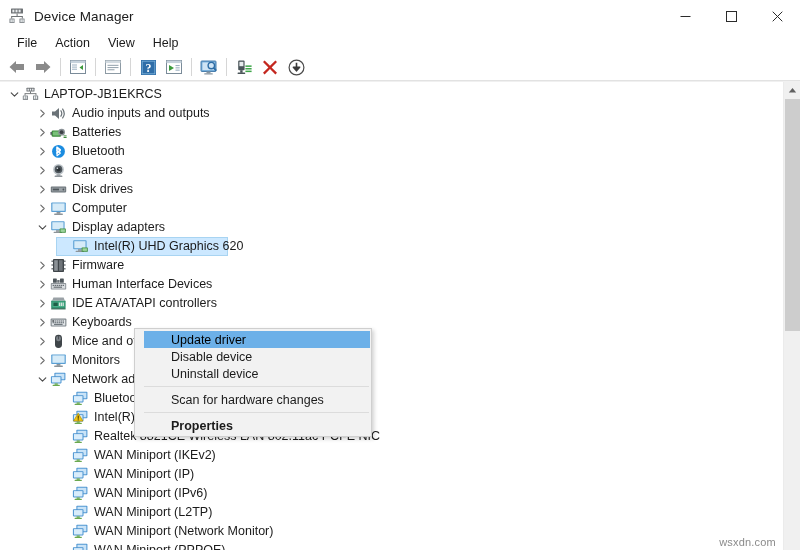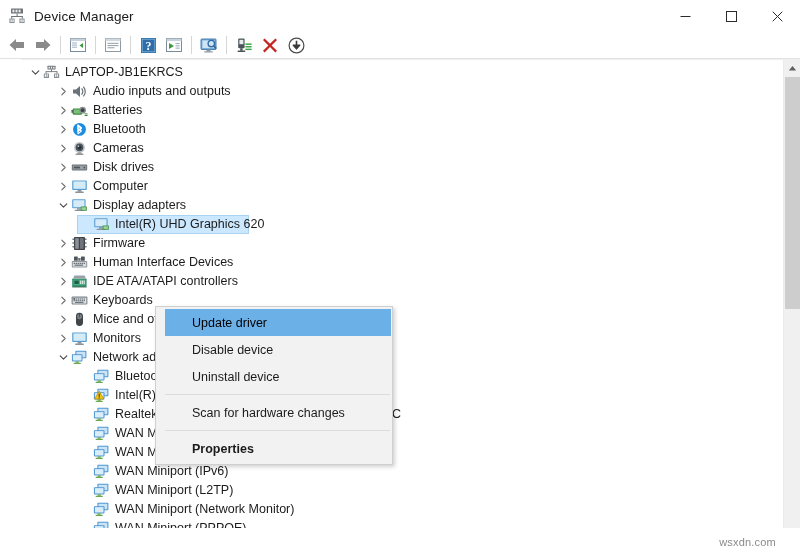--- a/index.html
+++ b/index.html
@@ -101,21 +101,20 @@
     flex: 0 0 auto;
   }
 
   
   .content {
     position: relative;
     height: 468px;
     background: #ffffff;
     border-top: 1px solid #f0f0f0;
     overflow: hidden;
-    margin-left: 21px;
   }
   .tree {
     position: absolute;
     left: 0;
     top: 0;
     right: 17px;
     bottom: 0;
     padding-top: 3px;
     overflow: hidden;
   }
@@ -203,21 +202,21 @@
     top: 246px;
     width: 238px;
     background: #f2f2f2;
     border: 1px solid #cfcfcf;
     box-shadow: 2px 2px 4px rgba(0,0,0,0.18);
     padding: 2px 0 2px 0;
     z-index: 50;
     box-sizing: border-box;
   }
   .ctx-item {
-    height: 27px;
+    height: 17px;
     display: flex;
     align-items: center;
     padding-left: 36px;
     font-size: 12.5px;
     color: #1b1b1b;
     box-sizing: border-box;
   }
   .ctx-item.highlight {
     background: #6cb0e8;
     margin-left: 9px;
@@ -285,20 +284,26 @@
       </div>
       <div class="win-btn">
         <svg width="11" height="11" viewBox="0 0 11 11">
           <line x1="0.7" y1="0.7" x2="10.3" y2="10.3" stroke="#2b2b2b" stroke-width="1"></line>
           <line x1="10.3" y1="0.7" x2="0.7" y2="10.3" stroke="#2b2b2b" stroke-width="1"></line>
         </svg>
       </div>
     </div>
   </div>
 
+  <div class="menubar">
+    <div class="menu-item">File</div>
+    <div class="menu-item">Action</div>
+    <div class="menu-item">View</div>
+    <div class="menu-item">Help</div>
+  </div>
 
   <div class="toolbar">
 
     <div class="tb-btn">
       <svg width="20" height="16" viewBox="0 0 20 16">
         <path d="M9 2 L2.5 8 L9 14 L9 11 L17 11 L17 5 L9 5 Z" fill="#8a8a8a"></path>
       </svg>
     </div>
     <div class="tb-btn">
       <svg width="20" height="16" viewBox="0 0 20 16">

